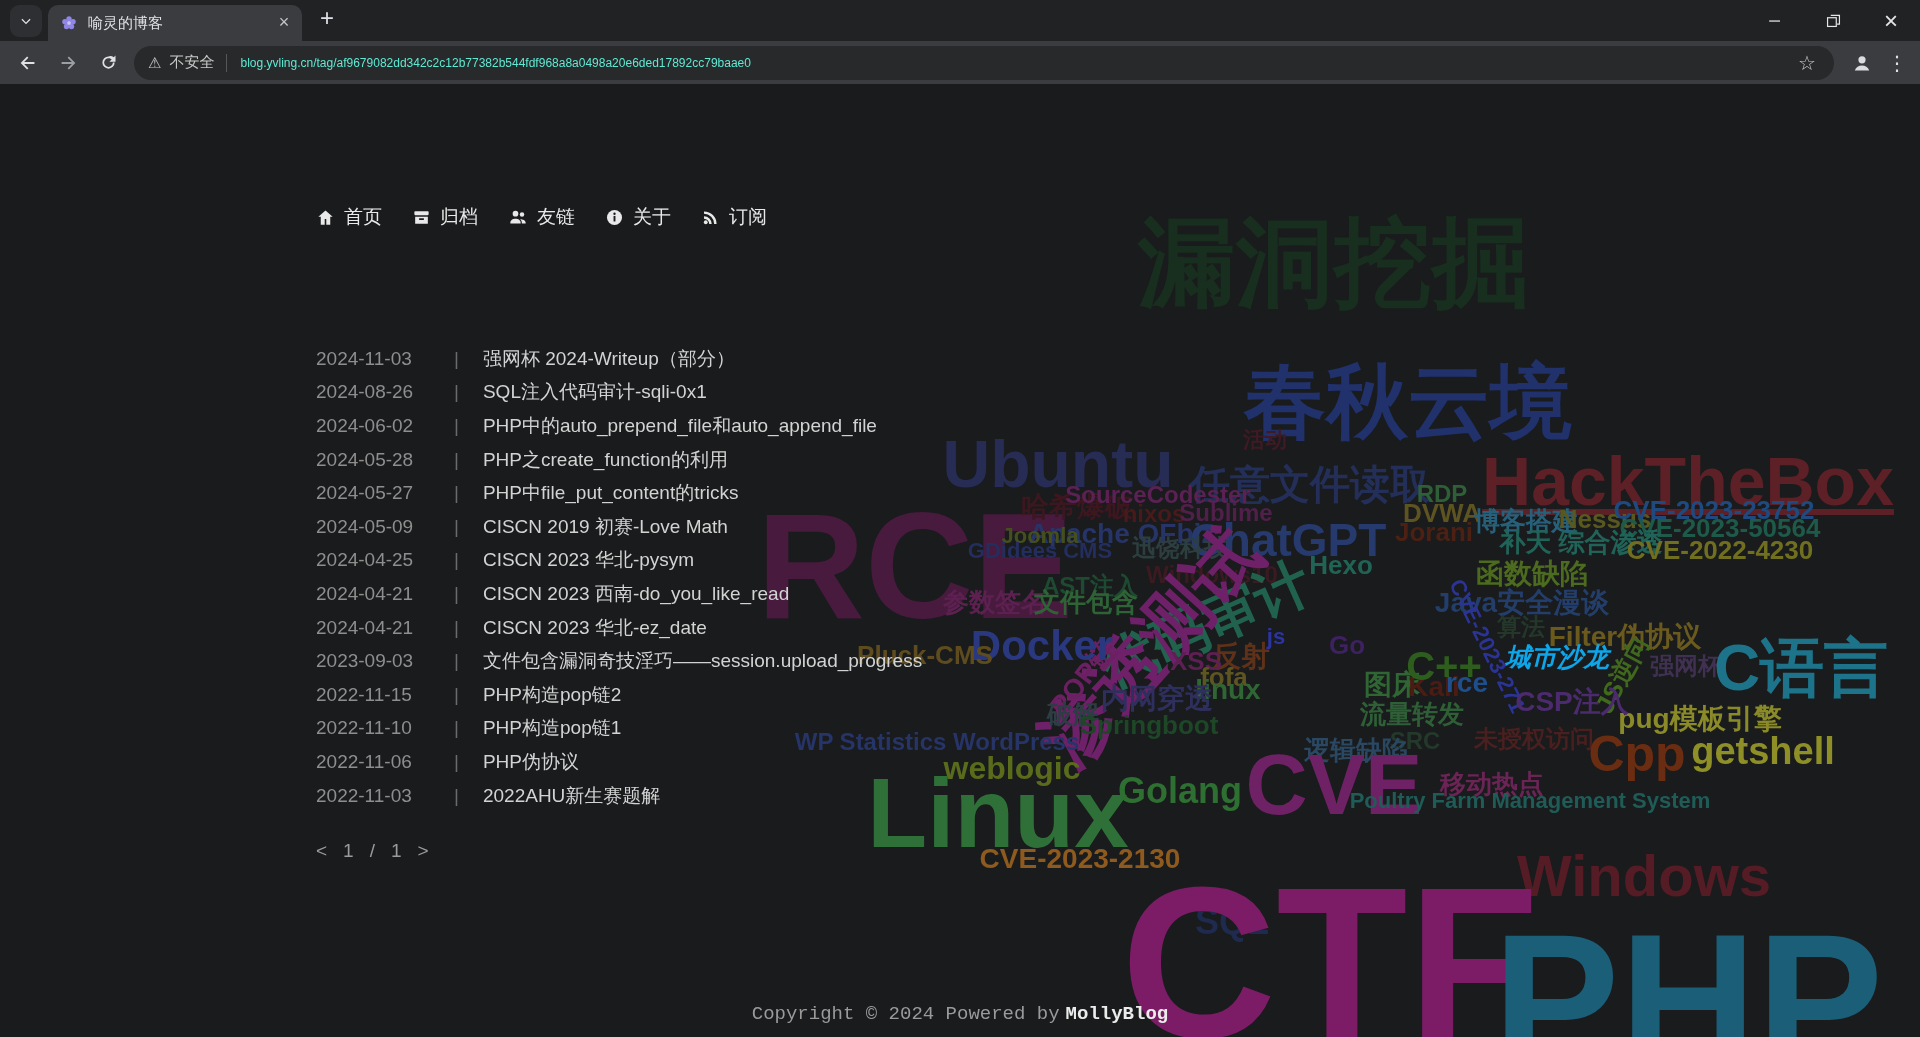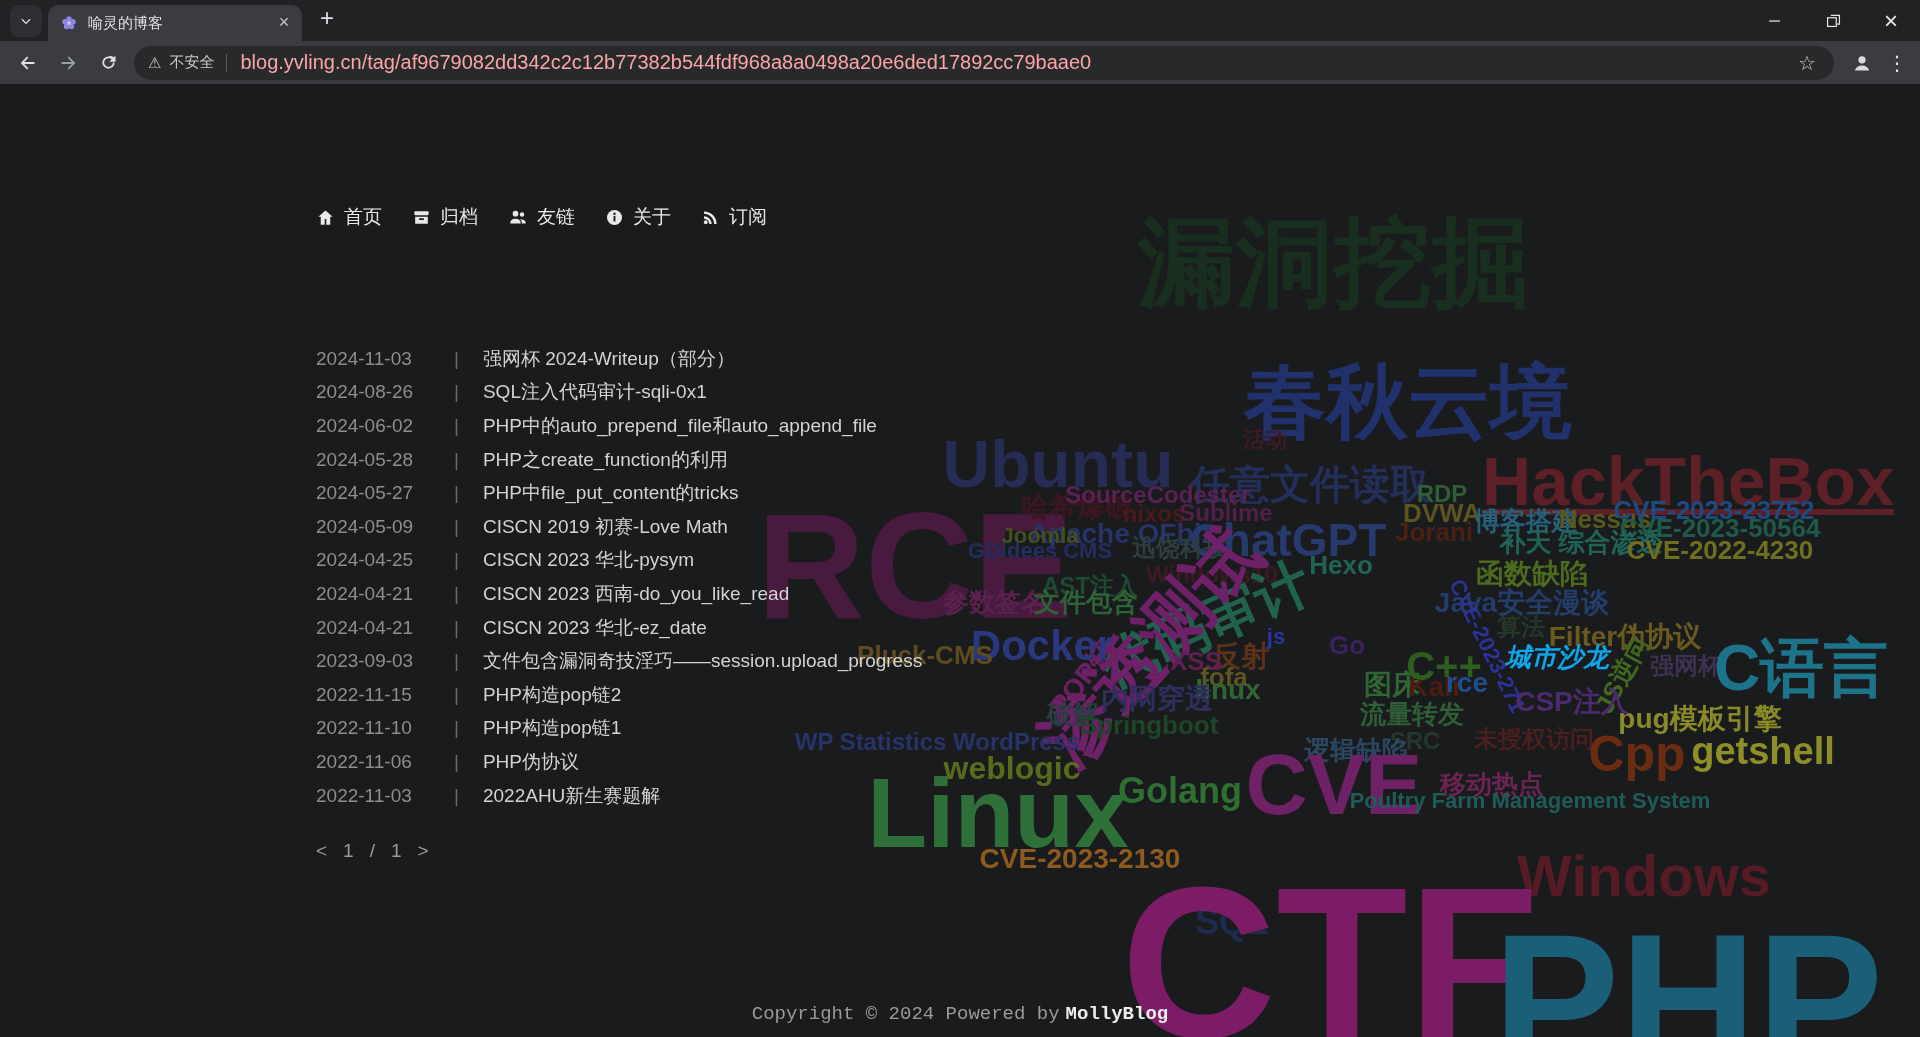--- a/index.html
+++ b/index.html
@@ -25,21 +25,21 @@
 
   .toolbar { height:43px; background:#3b3c3f; display:flex; align-items:center; padding:0 8px; }
   .tb-btn { width:36px; height:36px; border-radius:50%; display:flex; align-items:center;
     justify-content:center; margin:0 2px; cursor:pointer; flex:none; }
   .omnibox { flex:1; height:34px; background:#28292b; border-radius:17px; display:flex;
     align-items:center; margin:0 8px 0 6px; padding:0 8px 0 14px; min-width:0; }
   .sec-chip { display:flex; align-items:center; gap:8px; color:#c6c9c7; font-size:15px;
     padding-right:12px; flex:none; cursor:pointer; }
   .warn-glyph { font-size:15px; color:#c6c9c7; }
   .chip-divider { width:1px; height:18px; background:#55575a; margin-right:13px; flex:none; }
-  .url { color:#fca5a5; font-size:20px; flex:1; white-space:nowrap; overflow:hidden; }
+  .url { color:#5eead4; font-size:12px; flex:1; white-space:nowrap; overflow:hidden; }
   .star { color:#c6c9c7; font-size:20px; padding:0 10px; flex:none; cursor:pointer; }
   .kebab { color:#dfe1e5; font-size:20px; width:30px; text-align:center; cursor:pointer; }
 
   
   .page { position:relative; width:1920px; height:953px; background:#191b1c; overflow:hidden; }
 
   .wordcloud { position:absolute; inset:0; z-index:1; }
   .cw { position:absolute; font-weight:700; white-space:nowrap; line-height:1;
     font-family:"Liberation Sans","DejaVu Sans",sans-serif; }
 

